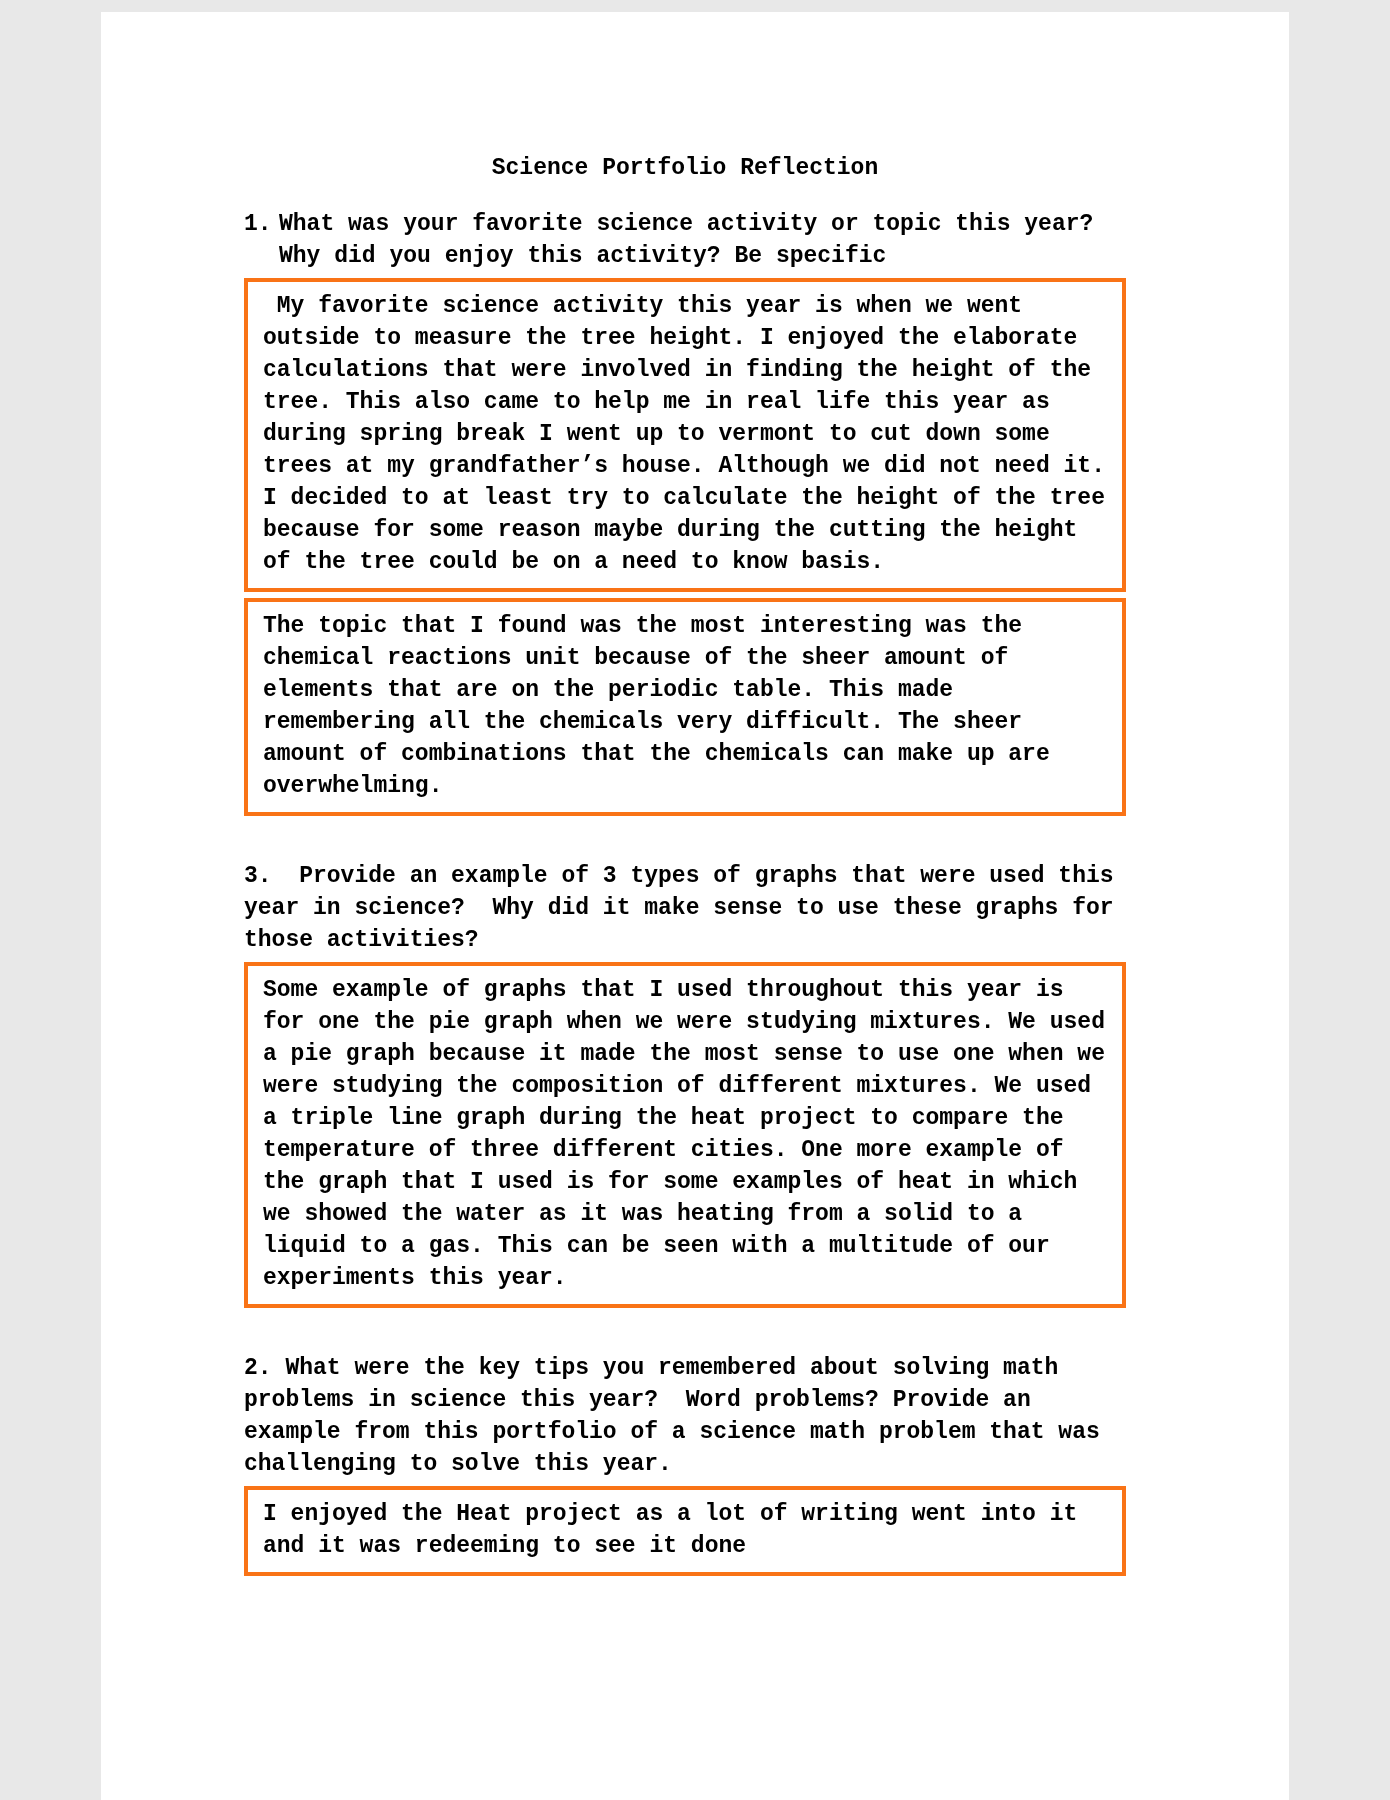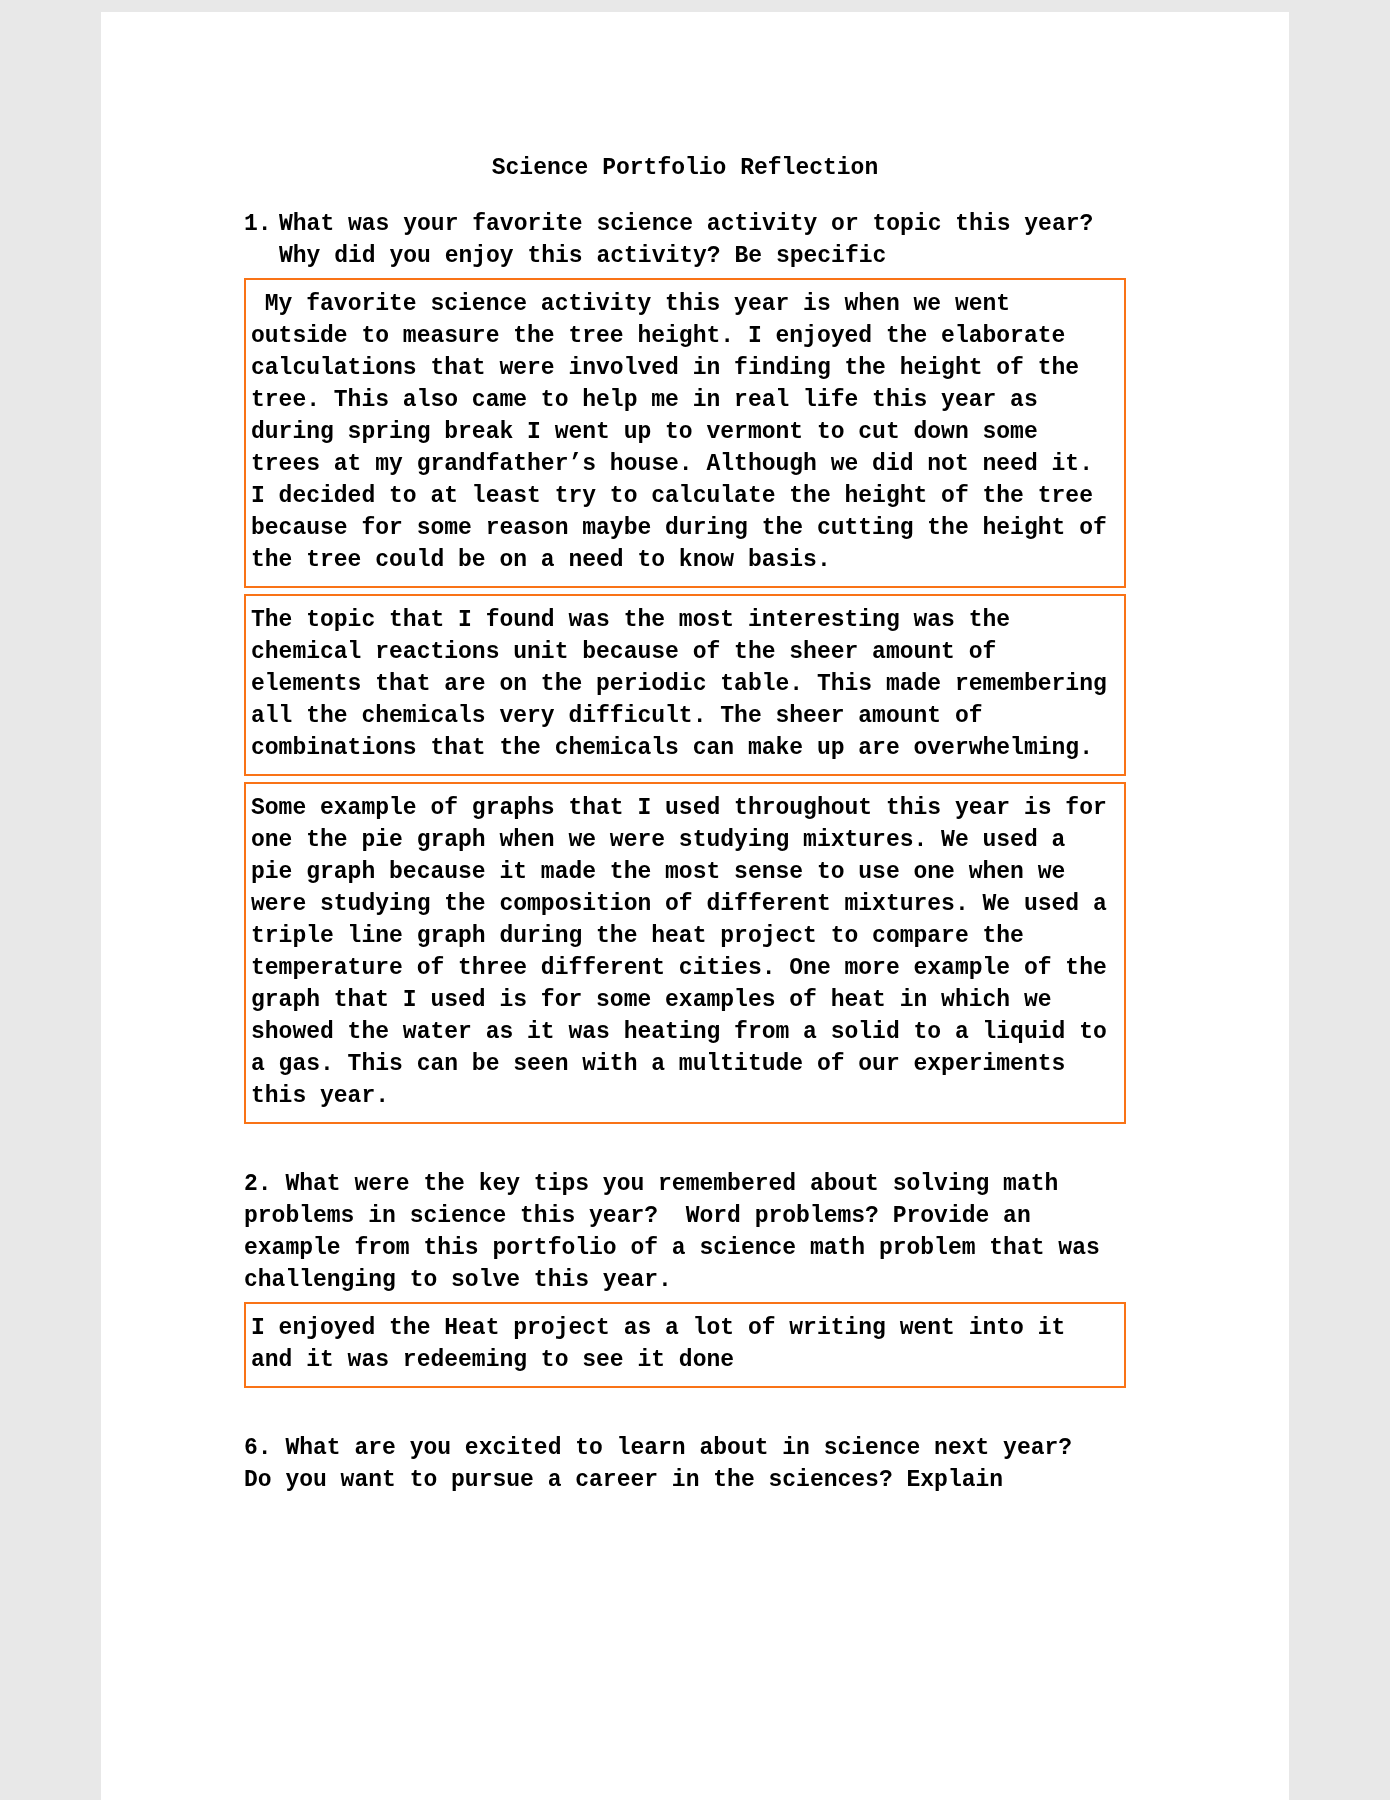--- a/index.html
+++ b/index.html
@@ -44,23 +44,23 @@
   }
   .question.hanging .qnum {
     flex: 0 0 35px;
     white-space: pre;
   }
   .question.hanging .qtext {
     flex: 1 1 auto;
   }
   .answer-box {
     box-sizing: border-box;
-    border: 2px solid #f97316;
+    border: 4px solid #f97316;
     margin-top: 6px;
-    padding: 8px 10px 10px 5px;
+    padding: 8px 10px 10px 15px;
   }
   .answer-text {
     font-size: 23px;
     line-height: 32px;
     white-space: pre-wrap;
   }
   .answer-box.tall-2 {
     min-height: 84px;
   }
 </style>
@@ -77,26 +77,26 @@
       <span class="qtext">What was your favorite science activity or topic this year?  Why did you enjoy this activity? Be specific</span>
     </div>
     <div class="answer-box">
       <div class="answer-text"> My favorite science activity this year is when we went outside to measure the tree height. I enjoyed the elaborate calculations that were involved in finding the height of the tree. This also came to help me in real life this year as during spring break I went up to vermont to cut down some trees at my grandfather’s house. Although we did not need it. I decided to at least try to calculate the height of the tree because for some reason maybe during the cutting the height of the tree could be on a need to know basis.</div>
     </div>
 
     <div class="answer-box">
       <div class="answer-text">The topic that I found was the most interesting was the chemical reactions unit because of the sheer amount of elements that are on the periodic table. This made remembering all the chemicals very difficult. The sheer amount of combinations that the chemicals can make up are overwhelming.</div>
     </div>
 
+    <div class="question">3.  Provide an example of 3 types of graphs that were used this year in science?  Why did it make sense to use these graphs for those activities?</div>
     <div class="answer-box">
       <div class="answer-text">Some example of graphs that I used throughout this year is for one the pie graph when we were studying mixtures. We used a pie graph because it made the most sense to use one when we were studying the composition of different mixtures. We used a triple line graph during the heat project to compare the temperature of three different cities. One more example of the graph that I used is for some examples of heat in which we showed the water as it was heating from a solid to a liquid to a gas. This can be seen with a multitude of our experiments this year.</div>
     </div>
 
     <div class="question">2. What were the key tips you remembered about solving math problems in science this year?  Word problems? Provide an example from this portfolio of a science math problem that was challenging to solve this year.</div>
 
     <div class="answer-box tall-2">
       <div class="answer-text">I enjoyed the Heat project as a lot of writing went into it and it was redeeming to see it done</div>
     </div>
 
-    <div class="question">6. What are you excited to learn about in science next year?  Do you want to pursue a career in the sciences? Explain</div>
 
   </div>
 </div>
 
 </body></html>

